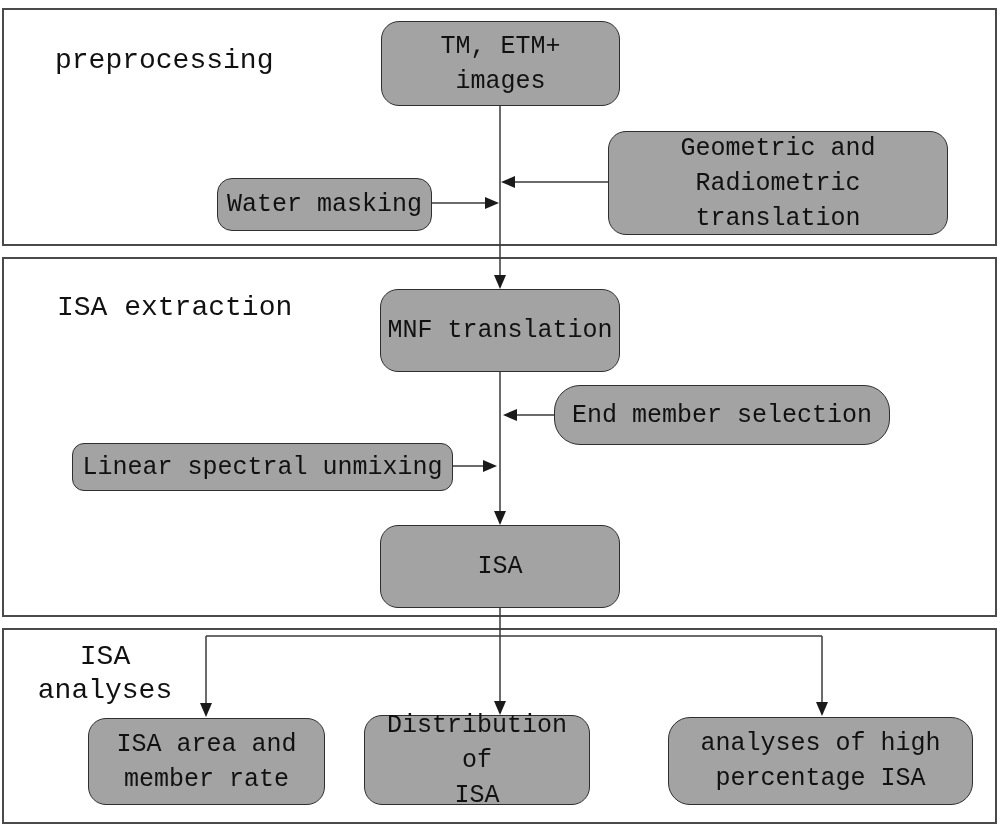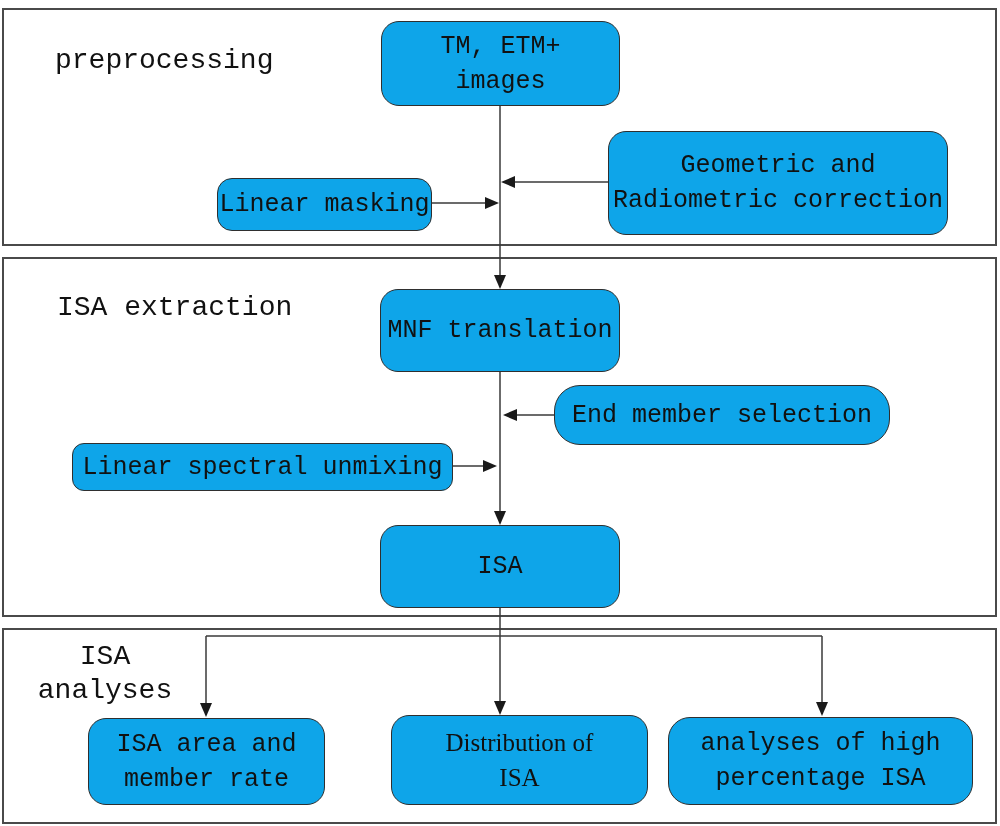--- a/index.html
+++ b/index.html
@@ -42,21 +42,21 @@
   .connectors line {
     stroke: #3a3a3a;
     stroke-width: 1.5;
   }
   .connectors polygon {
     fill: #1a1a1a;
     stroke: none;
   }
   .node {
     position: absolute;
-    background: #0ea5e9;
+    background: #a3a3a3;
     border: 1.5px solid #2f2f2f;
     border-radius: 18px;
     box-sizing: border-box;
     display: flex;
     align-items: center;
     justify-content: center;
     text-align: center;
     font-size: 25px;
     line-height: 35px;
     white-space: pre-line;
@@ -105,35 +105,35 @@
     <line x1="206" y1="636" x2="206" y2="704"></line>
     <polygon points="206,717 200,703 212,703"></polygon>
 
     <line x1="822" y1="636" x2="822" y2="704"></line>
     <polygon points="822,716 816,702 828,702"></polygon>
   </svg>
 
   <div class="node" style="left:381px; top:21px; width:239px; height:85px;">TM, ETM+
 images</div>
 
-  <div class="node" style="left:217px; top:178px; width:215px; height:53px; border-radius:15px;">Linear masking</div>
+  <div class="node" style="left:217px; top:178px; width:215px; height:53px; border-radius:15px;">Water masking</div>
 
   <div class="node" style="left:608px; top:131px; width:340px; height:104px;">Geometric and
-Radiometric correction</div>
+Radiometric translation</div>
 
   <div class="node" style="left:380px; top:289px; width:240px; height:83px;">MNF translation</div>
 
   <div class="node" style="left:554px; top:385px; width:336px; height:60px; border-radius:26px;">End member selection</div>
 
   <div class="node" style="left:72px; top:443px; width:381px; height:48px; border-radius:12px;">Linear spectral unmixing</div>
 
   <div class="node" style="left:380px; top:525px; width:240px; height:83px;">ISA</div>
 
   <div class="node" style="left:88px; top:718px; width:237px; height:87px;">ISA area and
 member rate</div>
 
-  <div class="node" style="left:391px; top:715px; width:257px; height:90px;font-family:Liberation Serif, serif;">Distribution of
+  <div class="node" style="left:364px; top:715px; width:226px; height:90px;">Distribution of
 ISA</div>
 
   <div class="node" style="left:668px; top:717px; width:305px; height:88px;border-radius:22px;">analyses of high
 percentage ISA</div>
 
 </div>
 
 </body></html>

